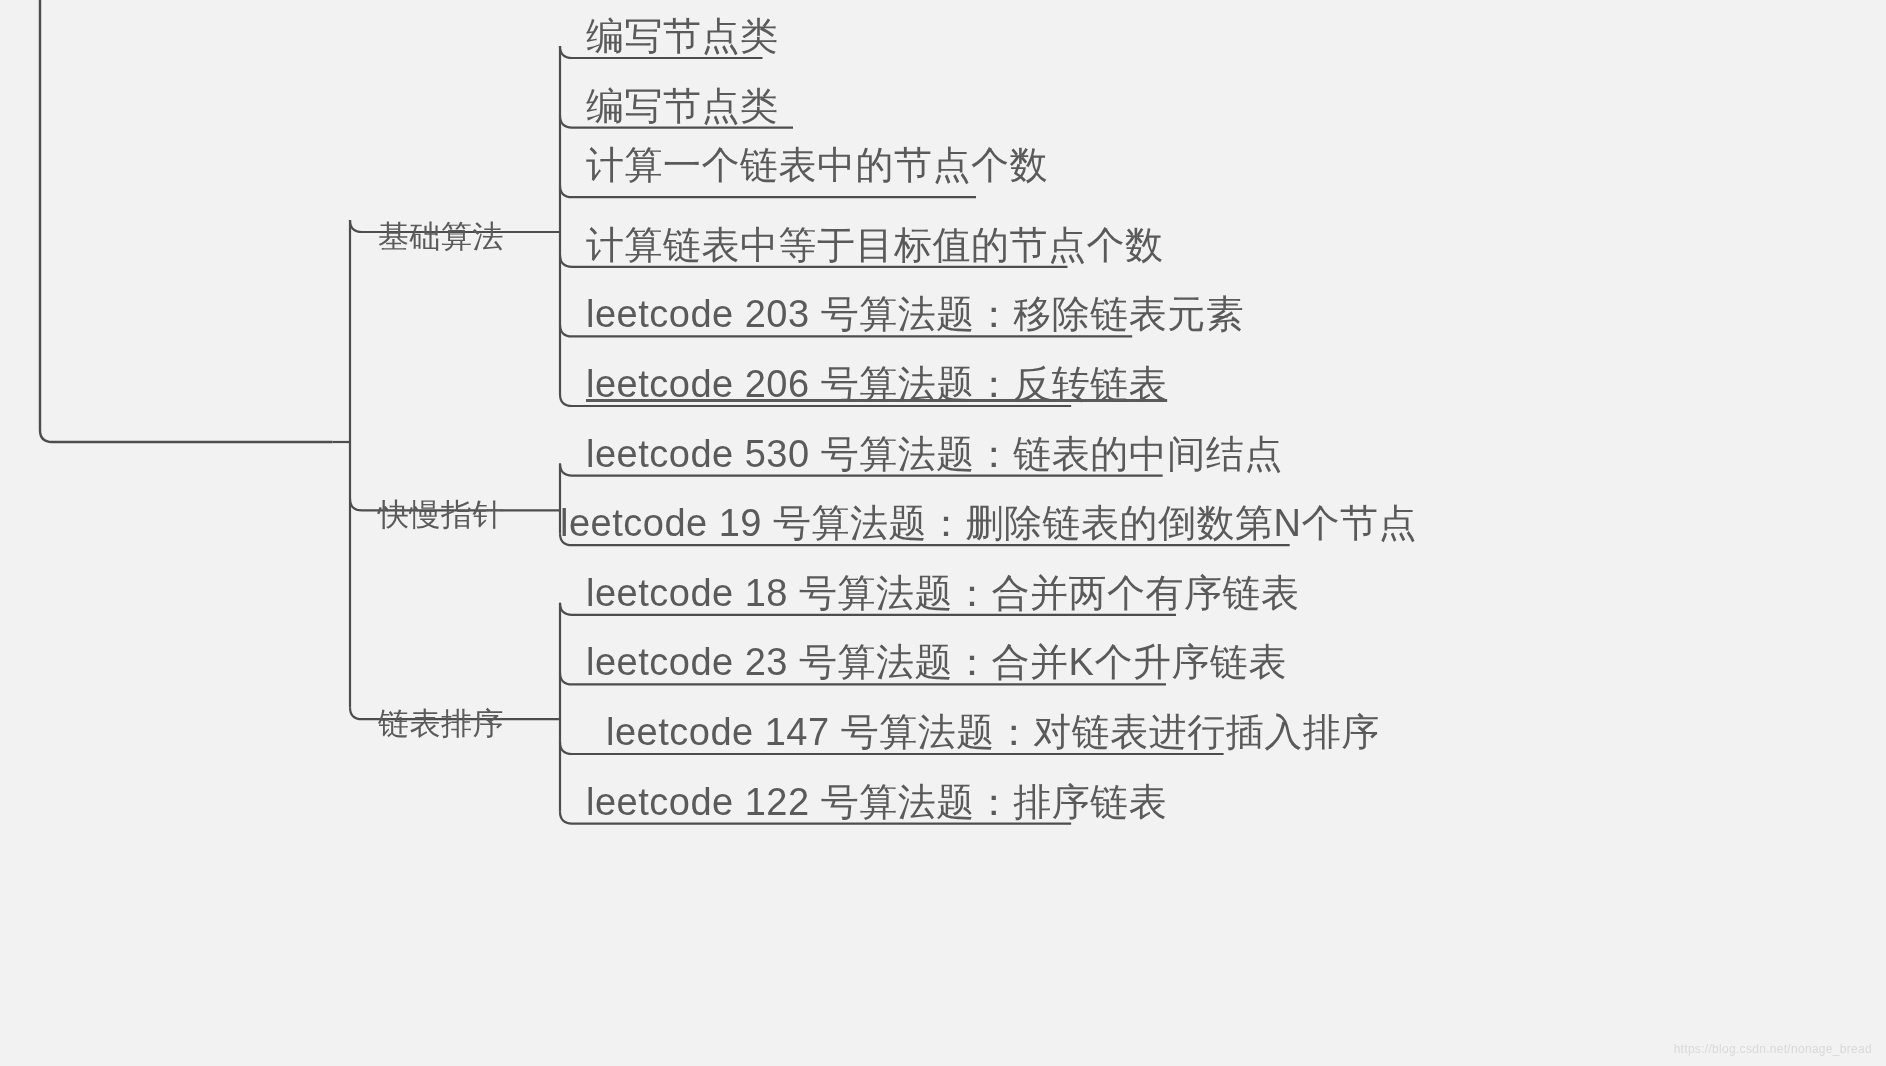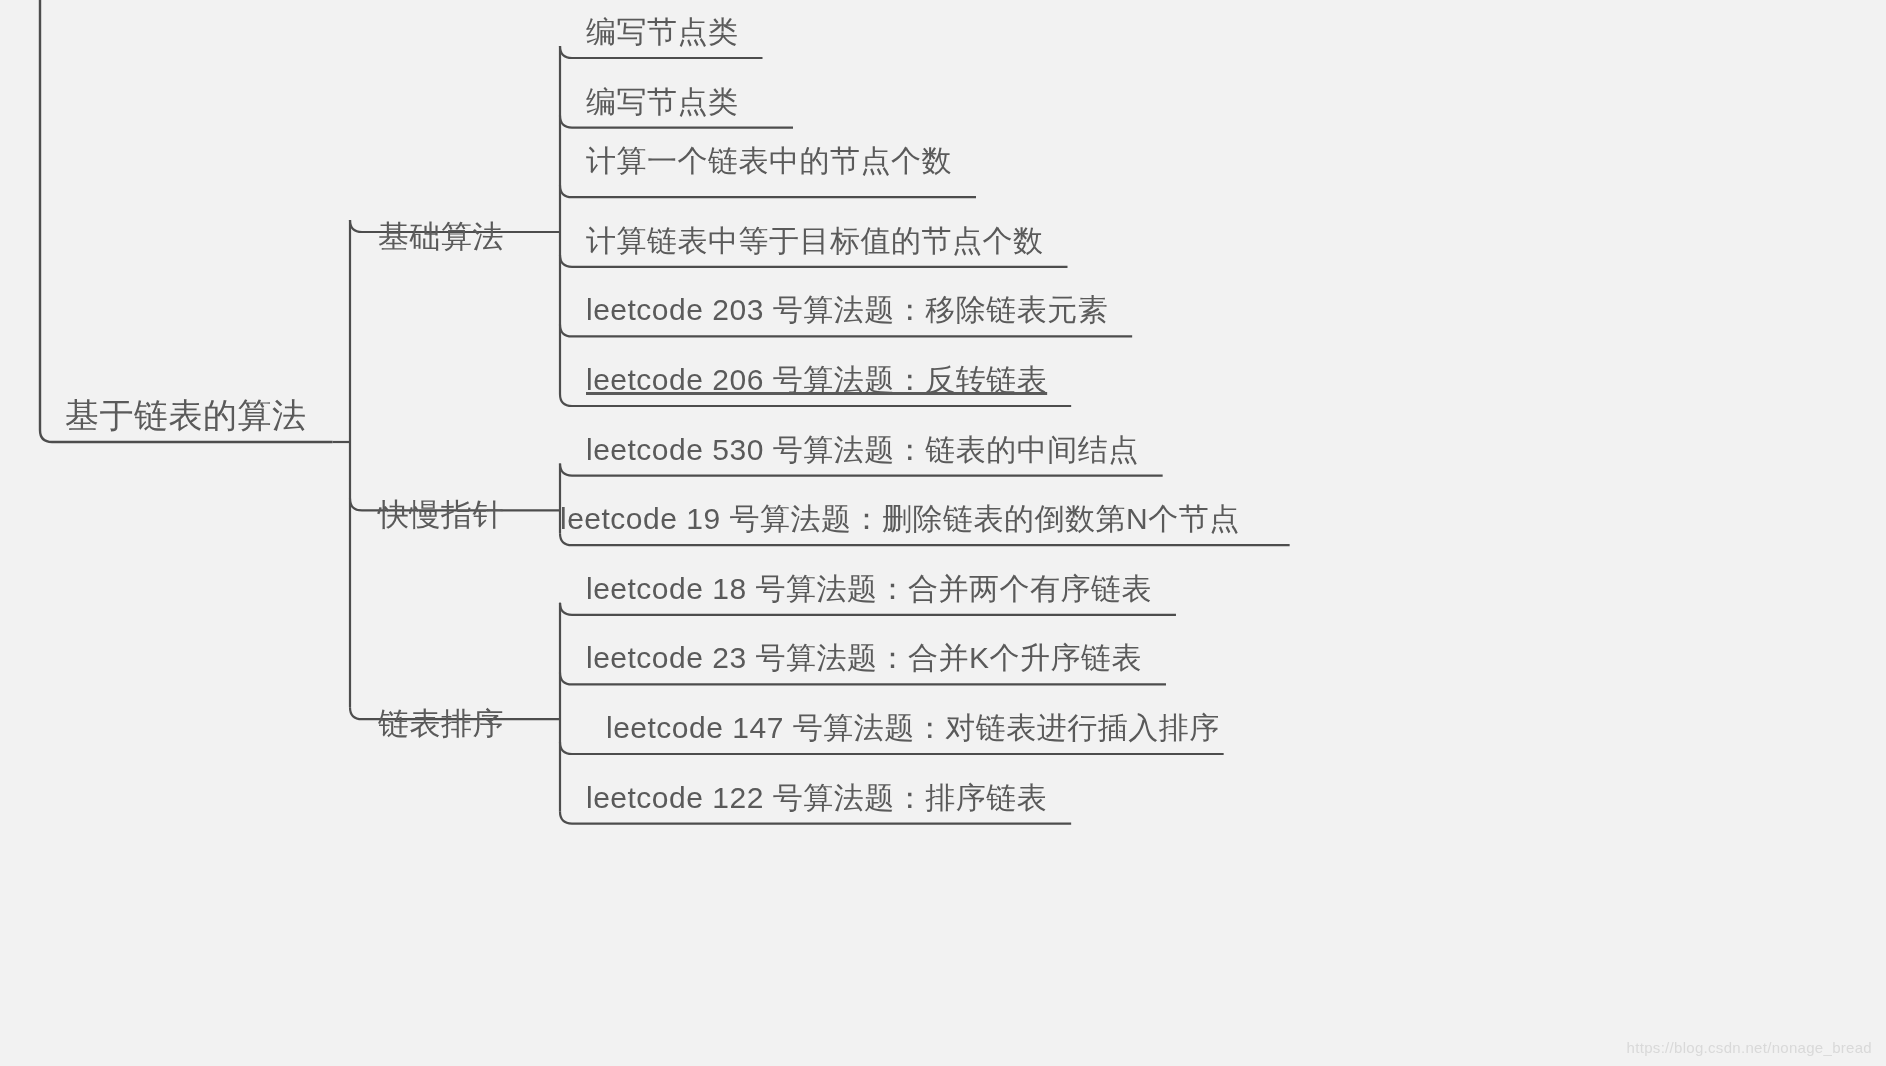--- a/index.html
+++ b/index.html
@@ -37,28 +37,28 @@
   .node-root {
     font-size: 34px;
     color: #5a5a5a;
   }
   .node-branch {
     font-size: 31px;
     color: #5a5a5a;
     margin-top: 31px;
   }
   .node-leaf {
-    font-size: 30px;
+    font-size: 38px;
     color: #5a5a5a;
   }
   .watermark {
     position: absolute;
     right: 14px;
     bottom: 10px;
-    font-size: 15px;
+    font-size: 12px;
     color: #d9d9d9;
     letter-spacing: 0.3px;
     white-space: nowrap;
   }
 </style>
 </head>
 <body>
 
 <div id="mindmap">
 
@@ -79,21 +79,20 @@
       <path d="M 1175.96875 614.8 H 572 Q 560 614.8 560 602.8" fill="none" stroke="#4d4d4d" stroke-width="2.2" stroke-linecap="butt" stroke-linejoin="round"></path>
       <path d="M 1165.984375 684.4 H 572 Q 560 684.4 560 672.4" fill="none" stroke="#4d4d4d" stroke-width="2.2" stroke-linecap="butt" stroke-linejoin="round"></path>
       <path d="M 1223.65625 754 H 572 Q 560 754 560 742" fill="none" stroke="#4d4d4d" stroke-width="2.2" stroke-linecap="butt" stroke-linejoin="round"></path>
       <path d="M 1071.15625 823.5999999999999 H 572 Q 560 823.5999999999999 560 811.5999999999999" fill="none" stroke="#4d4d4d" stroke-width="2.2" stroke-linecap="butt" stroke-linejoin="round"></path>
       <path d="M 560 602.8 V 811.5999999999999" fill="none" stroke="#4d4d4d" stroke-width="2.2" stroke-linecap="butt" stroke-linejoin="round"></path>
       <path d="M 560 719.1999999999999 H 362 Q 350 719.1999999999999 350 707.1999999999999" fill="none" stroke="#4d4d4d" stroke-width="2.2" stroke-linecap="butt" stroke-linejoin="round"></path>
       <path d="M 350 220 V 707.1999999999999" fill="none" stroke="#4d4d4d" stroke-width="2.2" stroke-linecap="butt" stroke-linejoin="round"></path>
       <path d="M 350 442 H 332.5" fill="none" stroke="#4d4d4d" stroke-width="2.2" stroke-linecap="butt" stroke-linejoin="round"></path>
     </svg>
 
-  <div class="node node-root" id="root-node" style="left: 65px; top: 398px;">基于链表的算法</div>
 
   <div id="nodes">
       <div class="node node-leaf" style="left: 586px; top: 17px;">编写节点类</div>
       <div class="node node-leaf" style="left: 586px; top: 86.6px;">编写节点类</div>
       <div class="node node-leaf" style="left: 586px; top: 146px;">计算一个链表中的节点个数</div>
       <div class="node node-leaf" style="left: 586px; top: 225.8px;">计算链表中等于目标值的节点个数</div>
       <div class="node node-leaf" style="left: 586px; top: 295.4px;">leetcode 203 号算法题：移除链表元素</div>
       <div class="node node-leaf" style="left: 586px; top: 365px; text-decoration: underline;">leetcode 206 号算法题：反转链表</div>
       <div class="node node-branch" style="left: 378px; top: 190px;">基础算法</div>
       <div class="node node-leaf" style="left: 586px; top: 434.6px;">leetcode 530 号算法题：链表的中间结点</div>

